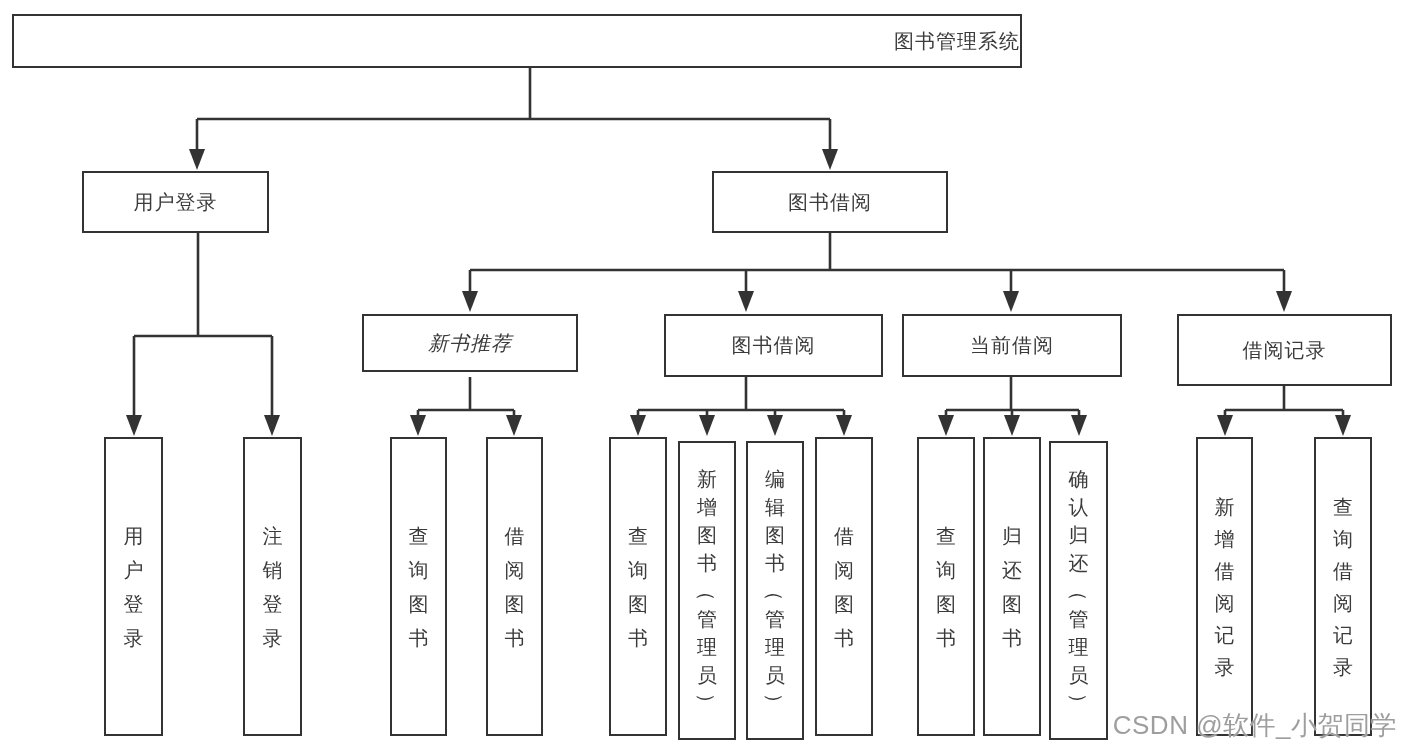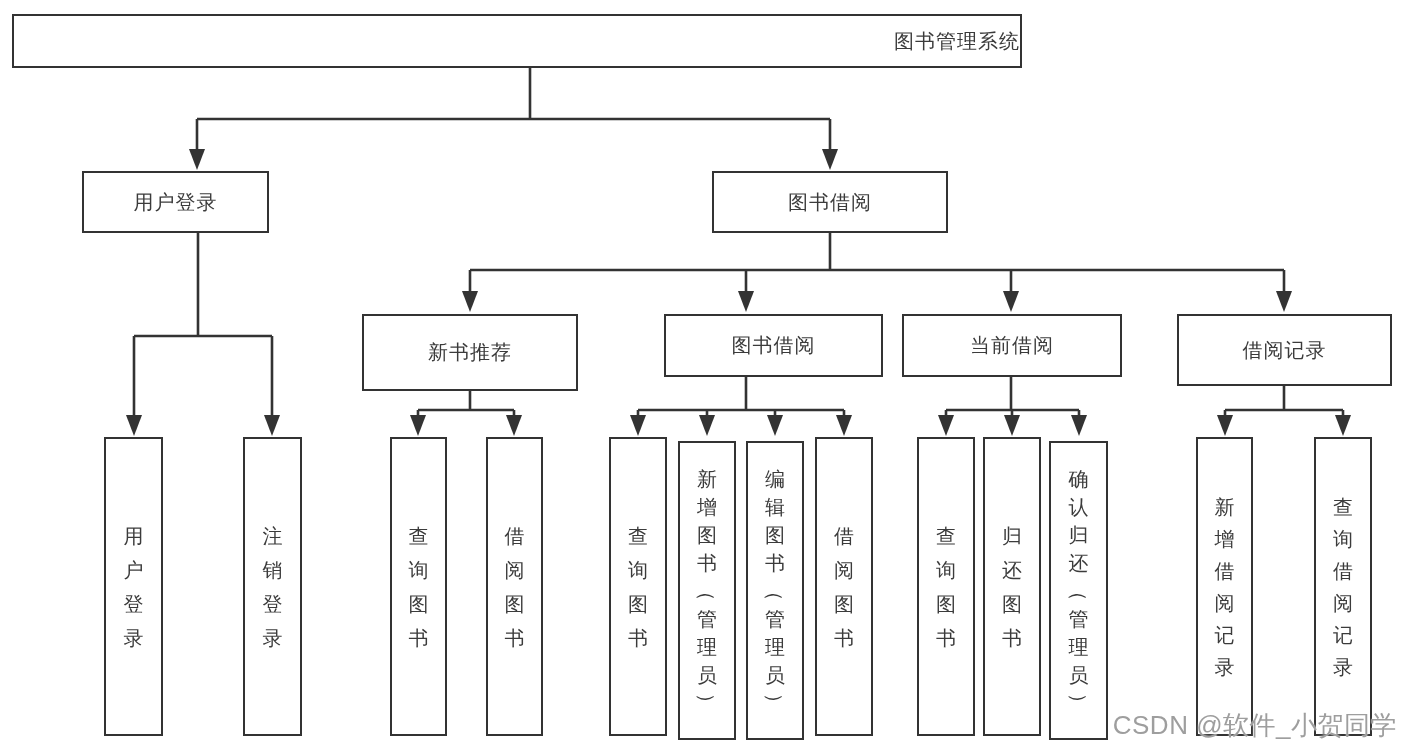--- a/index.html
+++ b/index.html
@@ -129,21 +129,21 @@
     <span class="hlabel">图书管理系统</span>
   </div>
 
   <div class="node" style="left:82px;top:171px;width:187px;height:62px;">
     <span class="hlabel">用户登录</span>
   </div>
   <div class="node" style="left:712px;top:171px;width:236px;height:62px;">
     <span class="hlabel">图书借阅</span>
   </div>
 
-  <div class="node" style="left:362px;top:314px;width:216px;height:77px;">
+  <div class="node" style="left:362px;top:314px;width:216px;height:58px;font-style:italic;">
     <span class="hlabel">新书推荐</span>
   </div>
   <div class="node" style="left:637px;top:314px;width:219px;height:63px;margin-left:27px;">
     <span class="hlabel">图书借阅</span>
   </div>
   <div class="node" style="left:902px;top:314px;width:220px;height:63px;">
     <span class="hlabel">当前借阅</span>
   </div>
   <div class="node" style="left:1177px;top:314px;width:215px;height:72px;">
     <span class="hlabel">借阅记录</span>

